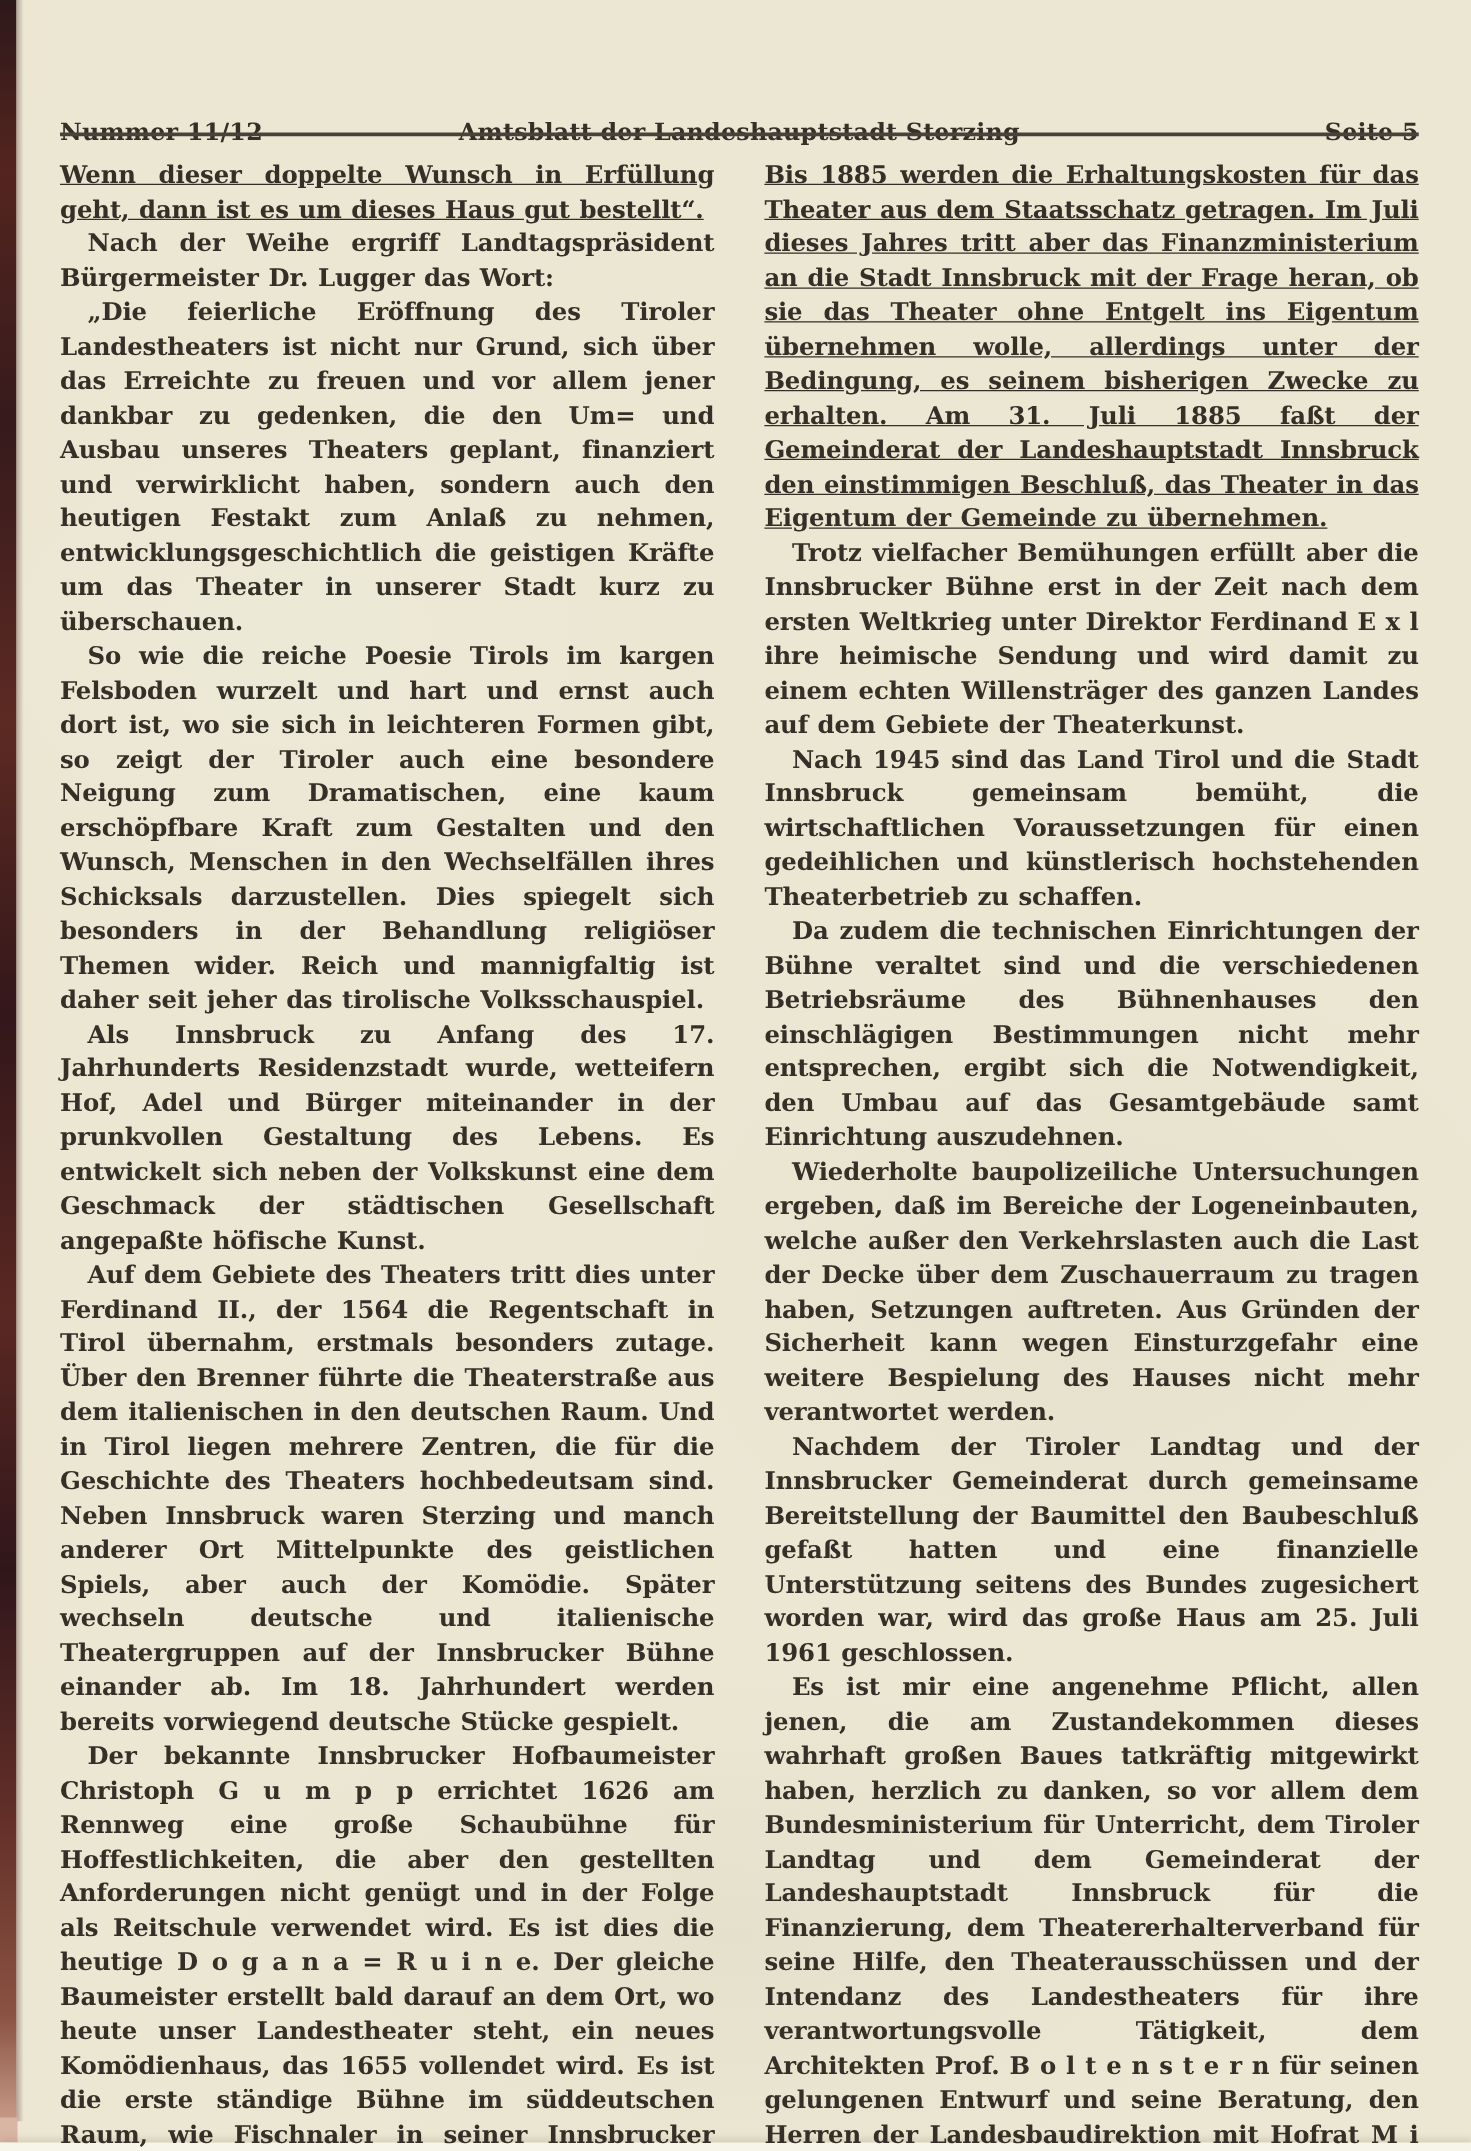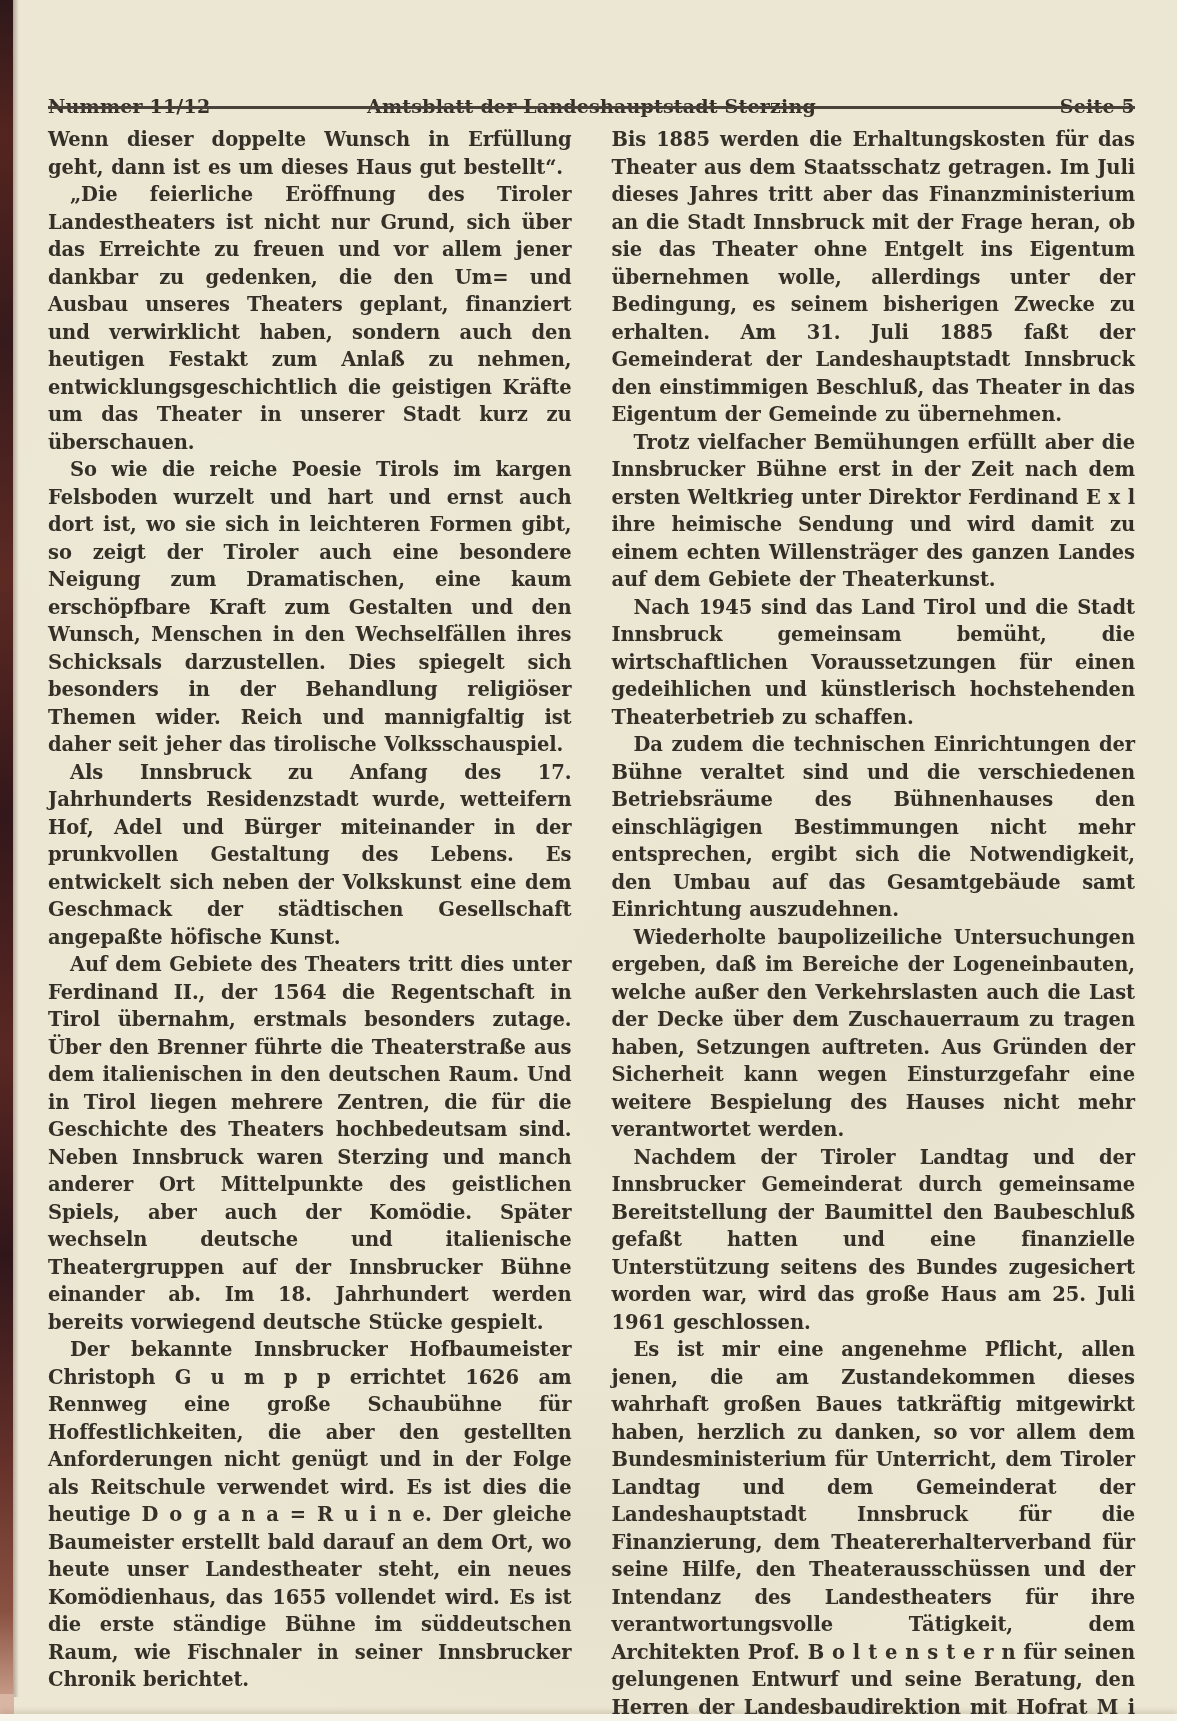--- a/index.html
+++ b/index.html
@@ -91,20 +91,21 @@
     font-weight: bold;
     letter-spacing: -0.1px;
     word-spacing: 1px;
   }
   .column p {
     margin: 0;
     text-indent: 22px;
   }
   .column p:first-child {
     text-indent: 0;
+    text-decoration: underline;
   }
 </style>
 </head>
 <body>
 
 <div class="paper"></div>
 <div class="edge-left"></div>
 <div class="edge-left-blur"></div>
 <div class="corner-bottom-left"></div>
 <div class="edge-bottom"></div>
@@ -113,20 +114,21 @@
   <span class="issue">Nummer 11/12</span>
   <span class="title">Amtsblatt der Landeshauptstadt Sterzing</span>
   <span class="pageno">Seite 5</span>
 </div>
 
 <div class="header-rule"></div>
 
 <div class="content">
   <div class="column">
       <p>Wenn dieser doppelte Wunsch in Erfüllung geht, dann ist es um dieses Haus gut bestellt“.</p>
+      <p>Nach der Weihe ergriff Landtagspräsident Bürgermeister Dr. Lugger das Wort:</p>
       <p>„Die feierliche Eröffnung des Tiroler Landestheaters ist nicht nur Grund, sich über das Erreichte zu freuen und vor allem jener dankbar zu gedenken, die den Um= und Ausbau unseres Theaters geplant, finanziert und verwirklicht haben, sondern auch den heutigen Festakt zum Anlaß zu nehmen, entwicklungsgeschichtlich die geistigen Kräfte um das Theater in unserer Stadt kurz zu überschauen.</p>
       <p>So wie die reiche Poesie Tirols im kargen Felsboden wurzelt und hart und ernst auch dort ist, wo sie sich in leichteren Formen gibt, so zeigt der Tiroler auch eine besondere Neigung zum Dramatischen, eine kaum erschöpfbare Kraft zum Gestalten und den Wunsch, Menschen in den Wechselfällen ihres Schicksals darzustellen. Dies spiegelt sich besonders in der Behandlung religiöser Themen wider. Reich und mannigfaltig ist daher seit jeher das tirolische Volksschauspiel.</p>
       <p>Als Innsbruck zu Anfang des 17. Jahrhunderts Residenzstadt wurde, wetteifern Hof, Adel und Bürger miteinander in der prunkvollen Gestaltung des Lebens. Es entwickelt sich neben der Volkskunst eine dem Geschmack der städtischen Gesellschaft angepaßte höfische Kunst.</p>
       <p>Auf dem Gebiete des Theaters tritt dies unter Ferdinand II., der 1564 die Regentschaft in Tirol übernahm, erstmals besonders zutage. Über den Brenner führte die Theaterstraße aus dem italienischen in den deutschen Raum. Und in Tirol liegen mehrere Zentren, die für die Geschichte des Theaters hochbedeutsam sind. Neben Innsbruck waren Sterzing und manch anderer Ort Mittelpunkte des geistlichen Spiels, aber auch der Komödie. Später wechseln deutsche und italienische Theatergruppen auf der Innsbrucker Bühne einander ab. Im 18. Jahrhundert werden bereits vorwiegend deutsche Stücke gespielt.</p>
       <p>Der bekannte Innsbrucker Hofbaumeister Christoph G u m p p errichtet 1626 am Rennweg eine große Schaubühne für Hoffestlichkeiten, die aber den gestellten Anforderungen nicht genügt und in der Folge als Reitschule verwendet wird. Es ist dies die heutige D o g a n a = R u i n e. Der gleiche Baumeister erstellt bald darauf an dem Ort, wo heute unser Landestheater steht, ein neues Komödienhaus, das 1655 vollendet wird. Es ist die erste ständige Bühne im süddeutschen Raum, wie Fischnaler in seiner Innsbrucker Chronik berichtet.</p>
     </div>
   <div class="column">
       <p>Bis 1885 werden die Erhaltungskosten für das Theater aus dem Staatsschatz getragen. Im Juli dieses Jahres tritt aber das Finanzministerium an die Stadt Innsbruck mit der Frage heran, ob sie das Theater ohne Entgelt ins Eigentum übernehmen wolle, allerdings unter der Bedingung, es seinem bisherigen Zwecke zu erhalten. Am 31. Juli 1885 faßt der Gemeinderat der Landeshauptstadt Innsbruck den einstimmigen Beschluß, das Theater in das Eigentum der Gemeinde zu übernehmen.</p>
       <p>Trotz vielfacher Bemühungen erfüllt aber die Innsbrucker Bühne erst in der Zeit nach dem ersten Weltkrieg unter Direktor Ferdinand E x l ihre heimische Sendung und wird damit zu einem echten Willensträger des ganzen Landes auf dem Gebiete der Theaterkunst.</p>
       <p>Nach 1945 sind das Land Tirol und die Stadt Innsbruck gemeinsam bemüht, die wirtschaftlichen Voraussetzungen für einen gedeihlichen und künstlerisch hochstehenden Theaterbetrieb zu schaffen.</p>

